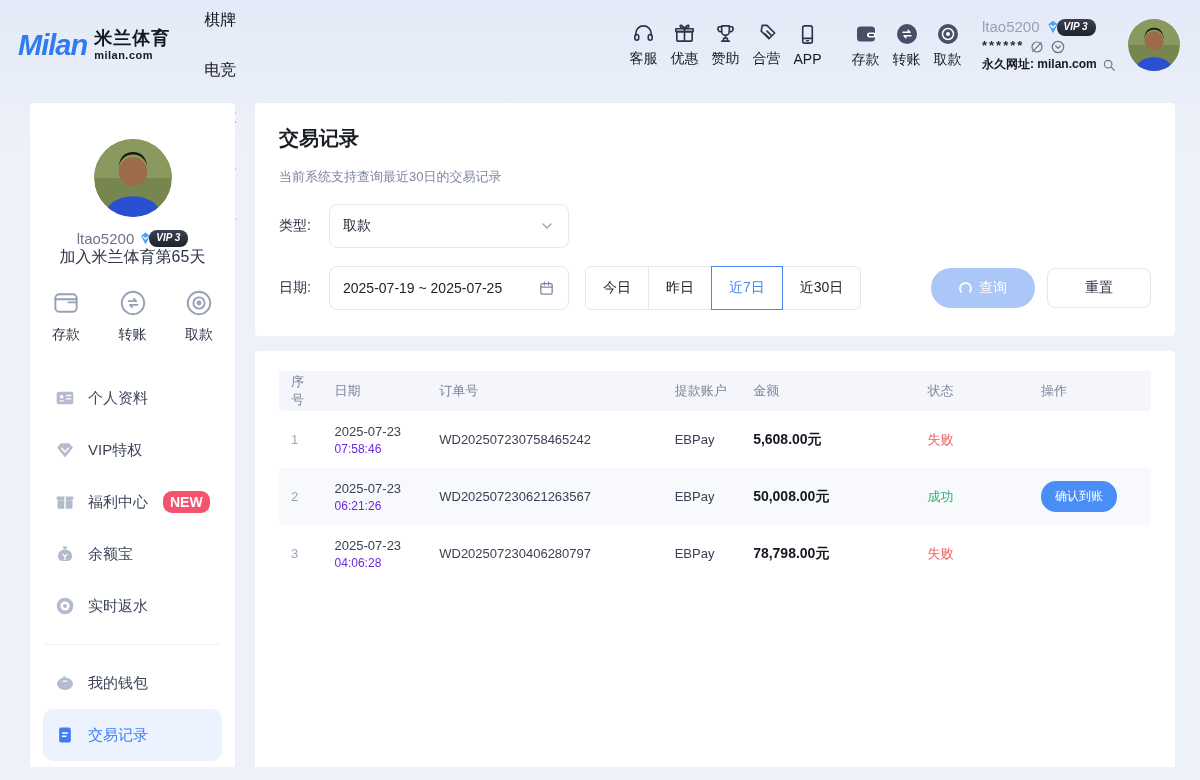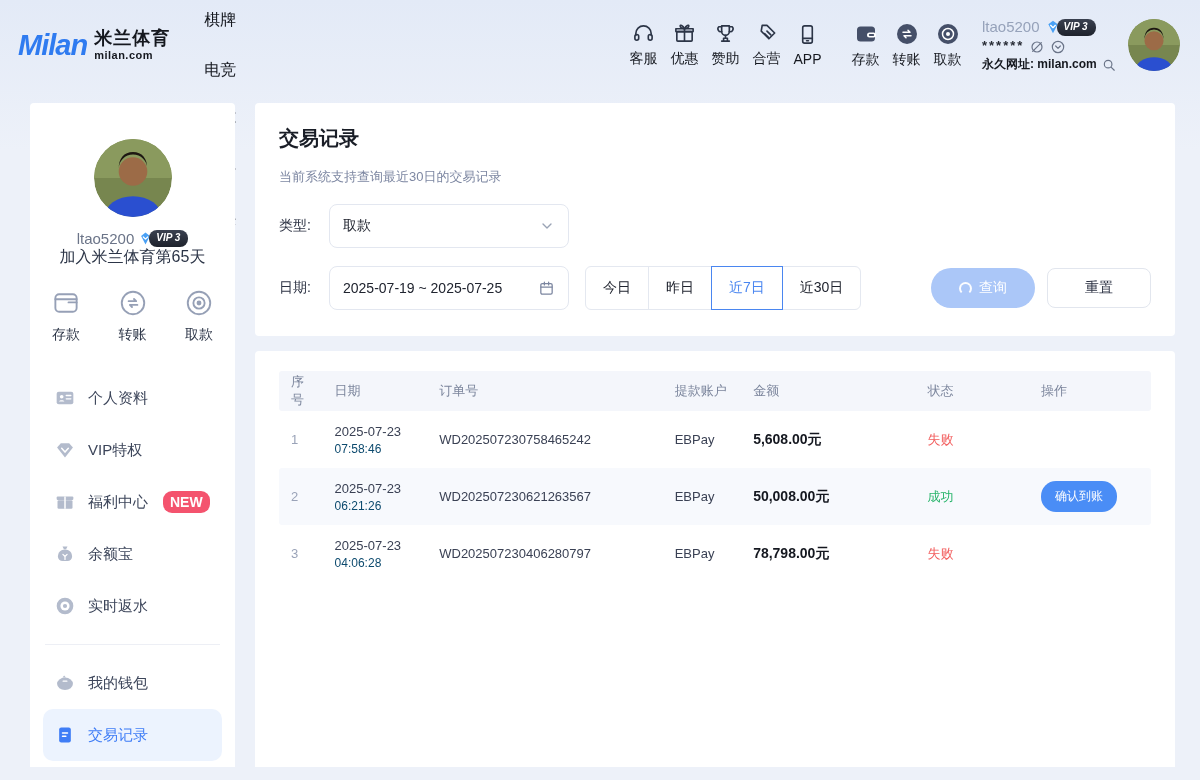--- a/index.html
+++ b/index.html
@@ -83,21 +83,21 @@
   .reset-btn { width:104px; height:40px; border-radius:8px; background:#fff; border:1px solid #e2e6ee; font-size:14px; color:#2c3243; cursor:pointer; }
 
   
   .table-card { padding:20px 24px; height:560px; }
   .thead { display:flex; align-items:center; height:40px; background:#f4f6fb; border-radius:3px; font-size:13px; color:#7b859c; }
   .tcell { padding:0 12px; }
   .c0{width:5%} .c1{width:12%} .c2{width:27%} .c3{width:9%} .c4{width:20%} .c5{width:13%} .c6{width:14%}
   .trow { display:flex; align-items:center; height:57px; font-size:13px; color:#3a4154; border-radius:3px; }
   .trow.even { background:#f7f9fd; }
   .row-no { color:#9aa3b8; }
-  .dt-time { color:#0c4a6e; font-size:12px; margin-top:3px; }
+  .dt-time { color:#6d28d9; font-size:12px; margin-top:3px; }
   .amount { font-weight:bold; font-size:14px; color:#14171f; }
   .status-fail { color:#f25c5c; }
   .status-success { color:#27b46a; }
   .confirm-btn { background:#4a8df6; color:#fff; border:none; border-radius:15px; padding:7px 14px; font-size:12px; cursor:pointer; }
 </style>
 </head>
 <body>
 
 <div class="topbar">
   <div class="logo">

